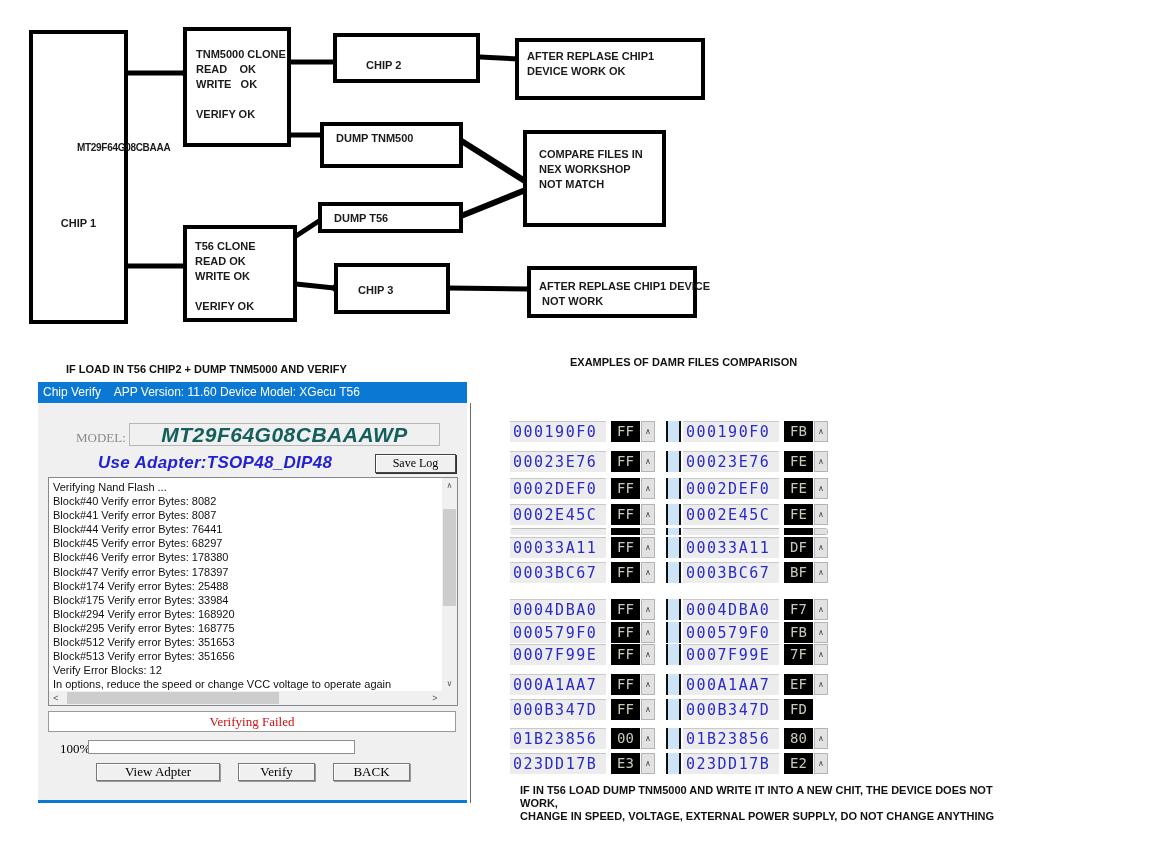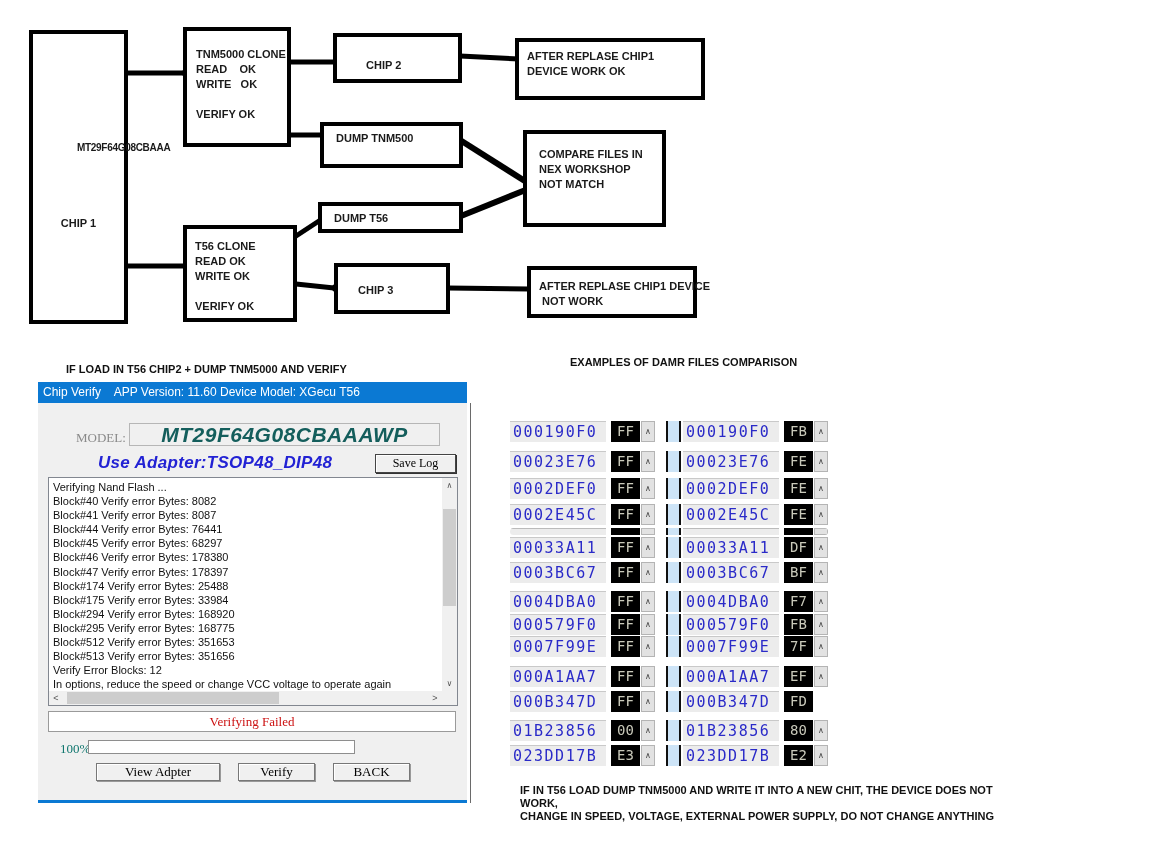--- a/index.html
+++ b/index.html
@@ -7,21 +7,21 @@
   #stage { position:relative; width:1152px; height:856px; overflow:hidden; background:#fff; }
 
   
   svg.connectors { position:absolute; left:0; top:0; z-index:0; }
   .fbox { position:absolute; background:#fff; border:4px solid #000; z-index:1;
           font-size:11px; font-weight:600; color:#1a1a1a; line-height:15px; white-space:pre; }
   .b-chip1   { left:29px;  top:30px;  width:99px;  height:294px; text-align:center; }
   .c1a { margin-top:76px; font-size:10px; letter-spacing:-0.3px;padding-left:44px; }
   .c1b { margin-top:31px; font-size:11px; }
   .b-tnm     { left:183px; top:27px;  width:108px; height:120px; padding:16px 0 0 9px; }
-  .b-chip2   { left:333px; top:33px;  width:129px; height:50px;  padding:21px 0 0 29px; }
+  .b-chip2   { left:333px; top:33px;  width:147px; height:50px;  padding:21px 0 0 29px; }
   .b-workok  { left:515px; top:38px;  width:190px; height:62px;  padding:7px 4px 0 8px; white-space:pre-line; }
   .b-dumptnm { left:320px; top:122px; width:143px; height:46px;  padding:5px 0 0 12px; }
   .b-compare { left:523px; top:130px; width:143px; height:97px;  padding:13px 0 0 12px; }
   .b-dumpt56 { left:318px; top:202px; width:145px; height:31px;  padding:5px 0 0 12px; }
   .b-t56     { left:183px; top:225px; width:114px; height:97px;  padding:10px 0 0 8px; }
   .b-chip3   { left:334px; top:263px; width:116px; height:51px;  padding:16px 8px 0 20px; }
   .b-notwork { left:527px; top:266px; width:170px; height:52px;  padding:9px 0 0 8px; }
 
   .caption { position:absolute; font-size:11px; font-weight:600; color:#111; z-index:1; white-space:pre; }
   .cap-left   { left:66px;  top:363px; }
@@ -45,21 +45,21 @@
   .vsb { position:absolute; top:0; right:0; width:15px; bottom:14px; background:#f0f0f0; }
   .vsb .arr { height:15px; text-align:center; font-size:8px; line-height:15px; color:#555; background:#f0f0f0; }
   .vsb .thumb { margin-top:16px; height:97px; width:13px; margin-left:1px; background:#cdcdcd; }
   .vsb .arr.down { position:absolute; bottom:0; left:0; right:0; }
   .hsb { position:absolute; left:0; bottom:0; right:15px; height:14px; background:#f0f0f0; display:flex; align-items:center; }
   .hsb .arr { width:14px; text-align:center; font-size:9px; color:#555; }
   .hsb .thumb { margin-left:4px; width:212px; height:12px; background:#cdcdcd; }
   .sbcorner { position:absolute; right:0; bottom:0; width:15px; height:14px; background:#f0f0f0; }
   .statusbox { position:absolute; left:10px; top:329px; width:408px; height:21px; background:#fff; border:1px solid #9a9a9a;
                text-align:center; font-family:"Liberation Serif", serif; font-size:13px; color:#cc1111; line-height:20px; }
-  .pct { position:absolute; left:22px; top:359px; font-family:"Liberation Serif", serif; font-size:13px; color:#0f766e; }
+  .pct { position:absolute; left:22px; top:359px; font-family:"Liberation Serif", serif; font-size:13px; color:#000000; }
   .pbar { position:absolute; left:50px; top:358px; width:267px; height:14px; background:#fff; border:1px solid #8e8e8e; }
   .dbtn { position:absolute; top:381px; height:18px; background:#f0f0f0; border:1px solid #777;
           box-shadow:1px 1px 0 #999, inset 1px 1px 0 #fff;
           font-family:"Liberation Serif", serif; font-size:13px; text-align:center; line-height:16px; color:#000; }
   .btn-va { left:58px;  width:124px; }
   .btn-vf { left:200px; width:77px; }
   .btn-bk { left:295px; width:77px; }
   .dlg-bottomline { position:absolute; left:0; top:418px; width:429px; height:3px; background:#0b79d3; }
   .dlg-rightline { position:absolute; left:470px; top:403px; width:1px; height:400px; background:#6a6a6a; z-index:1; }
 
@@ -259,21 +259,21 @@
           <div class="spin">∧</div>
         </div>
     <div class="vdiv"></div>
     <div class="hpane right">
           <div class="addr">0003BC67</div>
           <div class="val">BF</div>
           <div class="spin">∧</div>
         </div>
   </div>
 
-  <div class="hexrow" style="margin-top:8px">
+  <div class="hexrow" style="margin-top:16px">
     <div class="hpane left">
           <div class="addr">0004DBA0</div>
           <div class="val">FF</div>
           <div class="spin">∧</div>
         </div>
     <div class="vdiv"></div>
     <div class="hpane right">
           <div class="addr">0004DBA0</div>
           <div class="val">F7</div>
           <div class="spin">∧</div>

